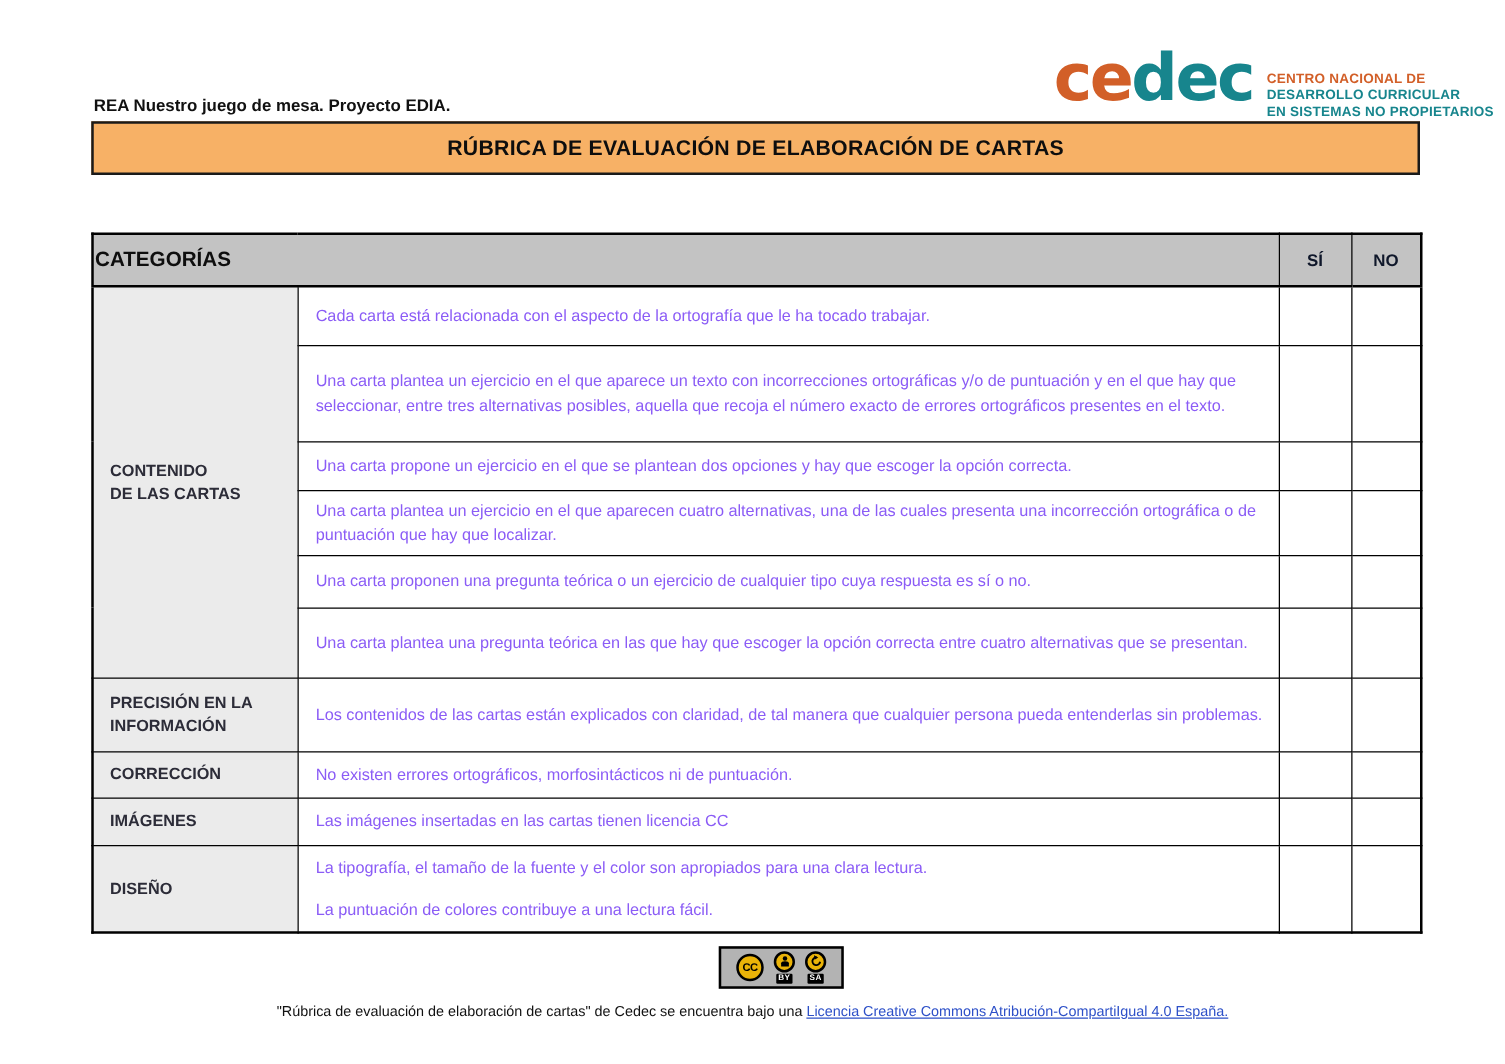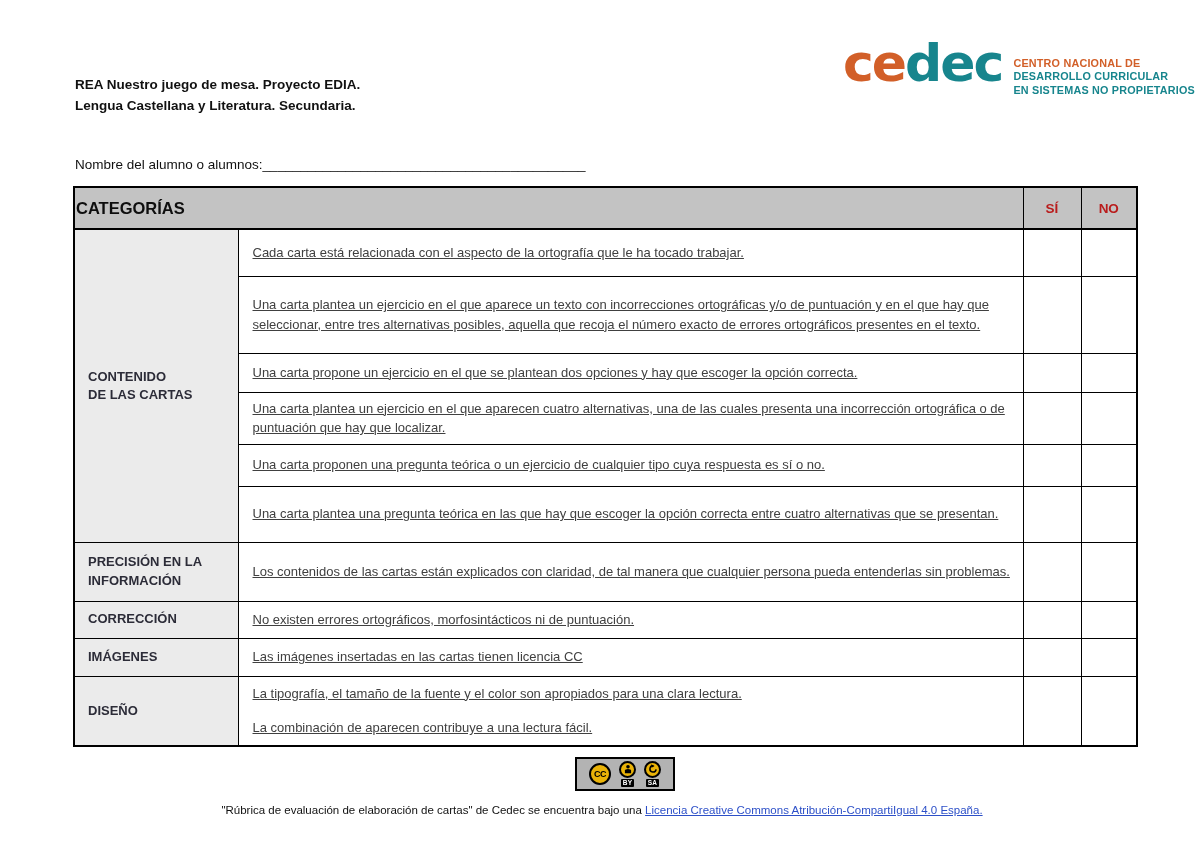--- a/index.html
+++ b/index.html
@@ -32,26 +32,26 @@
   .name-line { position:absolute; left:75px; top:157px; font-size:13.5px; color:#111; }
 
   
   table.rubric {
     position:absolute; left:73px; top:186px; width:1063px;
     border-collapse:collapse; table-layout:fixed; border:2px solid #000;
   }
   .rubric th, .rubric td { border:1px solid #000; box-sizing:border-box; }
   .rubric thead th { background:var(--header-bg,#C3C3C3); height:42px; border-bottom:2px solid #000; }
   .rubric th.cath { text-align:left; font-size:16.5px; color:#0e0e0e; }
-  .rubric th.yn   { font-size:13.5px; color:#b91c1c; }
+  .rubric th.yn   { font-size:13.5px; color:#0f172a; }
   .rubric td.cat {
     background:var(--cat-bg,#EBEBEB); font-weight:bold; font-size:13px; color:#2c2c38;
     padding:6px 8px 6px 13px; vertical-align:middle; white-space:pre-line; line-height:1.4;margin-top:46px;
   }
-  .rubric td.desc { padding:6px 8px 6px 14px; font-size:13px; line-height:1.5; vertical-align:middle; color:#404040; background:#fff;text-decoration:underline; }
+  .rubric td.desc { padding:6px 8px 6px 14px; font-size:13px; line-height:1.5; vertical-align:middle; color:#8b5cf6; background:#fff; }
   .rubric td.desc p { margin:0; }
   .rubric td.desc p + p { margin-top:15px; }
   .rubric td.mark { background:#fff; }
 
   
   .cc-badge {
     position:absolute; left:575px; top:757px; width:100px; height:34px;
     background:#b3b3b3; border:2px solid #000; box-sizing:border-box;
     display:flex; align-items:center; justify-content:center; gap:8px;
   }
@@ -83,22 +83,22 @@
 
   <div class="logo">
     <div class="logo-word"><span class="logo-ce">ce</span><span class="logo-dec">dec</span></div>
     <div class="logo-tag">
       <div class="l1">CENTRO NACIONAL DE</div>
       <div class="l2">DESARROLLO CURRICULAR</div>
       <div class="l3">EN SISTEMAS NO PROPIETARIOS</div>
     </div>
   </div>
 
-
-  <div class="name-line"><span>Nombre del  alumno o alumnos:</span><span>___________________________________________</span></div>
+  <div class="title-bar">RÚBRICA DE EVALUACIÓN DE ELABORACIÓN DE CARTAS</div>
+
 
   <table class="rubric">
     <colgroup>
       <col style="width:164px">
         <col style="width:785px">
         <col style="width:58px">
         <col style="width:56px">
     </colgroup>
     <thead>
       <tr>
@@ -173,21 +173,21 @@
           <td class="desc">
             <p>Las imágenes insertadas en las cartas tienen licencia CC</p>
           </td>
           <td class="mark"></td>
           <td class="mark"></td>
         </tr>
         <tr style="height: 70px;">
           <td class="cat" rowspan="1">DISEÑO</td>
           <td class="desc">
             <p>La tipografía, el tamaño de la fuente y el color son apropiados para una clara lectura.</p>
-            <p>La combinación de aparecen contribuye a una lectura fácil.</p>
+            <p>La puntuación de colores contribuye a una lectura fácil.</p>
           </td>
           <td class="mark"></td>
           <td class="mark"></td>
         </tr>
       </tbody>
   </table>
 
   <div class="cc-badge">
     <div class="circle cc-main">CC</div>
     <div class="cc-item">

